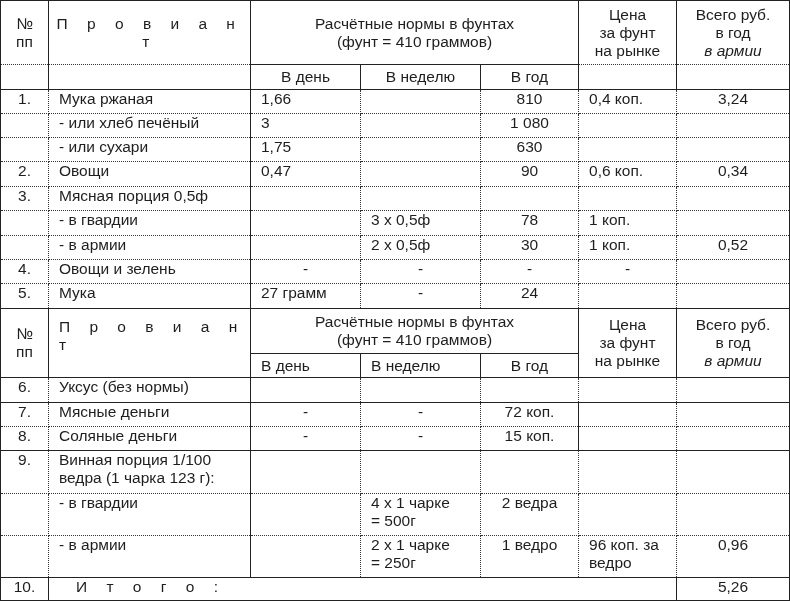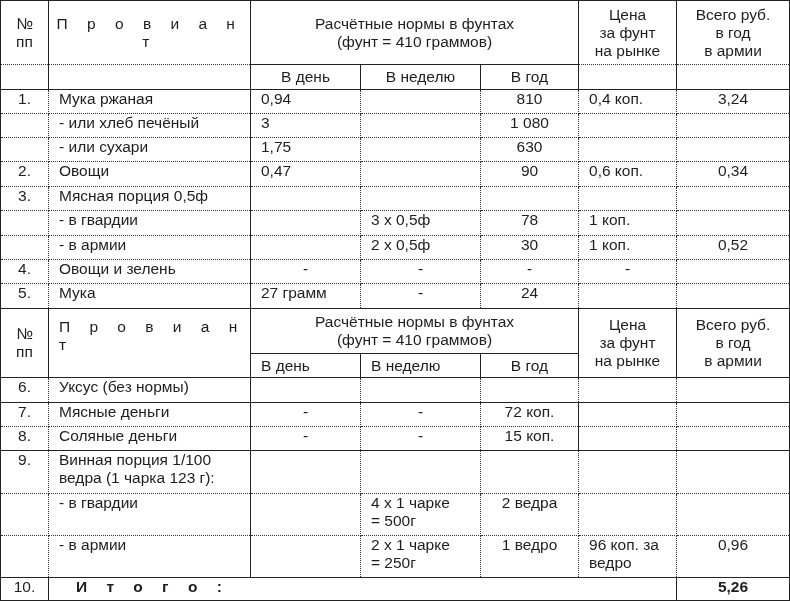--- a/index.html
+++ b/index.html
@@ -9,22 +9,22 @@
   .dot-b { border-bottom: 1px dotted #333; }
   .dot-r { border-right: 1px dotted #333; }
   .sol-b { border-bottom: 1.5px solid #222; }
   .sol-t { border-top: 1.5px solid #222; }
   .sol-r { border-right: 1.5px solid #222; }
   .sol-l { border-left: 1.5px solid #222; }
   .c { text-align: center; }
   .l { text-align: left; padding-left: 10px; margin-top: 28px; }
   .hdr { text-align: center; vertical-align: middle; }
   .spaced { letter-spacing: 7.5px; }
-  .italic { }
-  .bold { font-weight: bold; }
+  .italic { font-style: italic; }
+  .bold { font-weight: normal; }
 </style>
 </head>
 <body>
 
 <table>
   <colgroup>
     <col style="width:48px">
       <col style="width:202px">
       <col style="width:110px">
       <col style="width:120px">
@@ -63,21 +63,21 @@
     <td class="hdr sol-r sol-b">В день</td>
     <td class="hdr sol-r sol-b">В неделю</td>
     <td class="hdr sol-r sol-b">В год</td>
     <td class="sol-r sol-b"></td>
     <td class="sol-r sol-b"></td>
   </tr>
 
   <tr style="height:24px">
     <td class="c sol-l dot-r dot-b">1.</td>
     <td class="l sol-r dot-b">Мука ржаная</td>
-    <td class="l dot-r dot-b">0,94</td>
+    <td class="l dot-r dot-b">1,66</td>
     <td class="l dot-r dot-b"></td>
     <td class="c dot-r dot-b">810</td>
     <td class="l dot-r dot-b">0,4 коп.</td>
     <td class="c sol-r dot-b">3,24</td>
   </tr>
   <tr style="height:24px">
     <td class="c sol-l dot-r dot-b"></td>
     <td class="l sol-r dot-b">- или хлеб печёный</td>
     <td class="l dot-r dot-b">3</td>
     <td class="l dot-r dot-b"></td>

